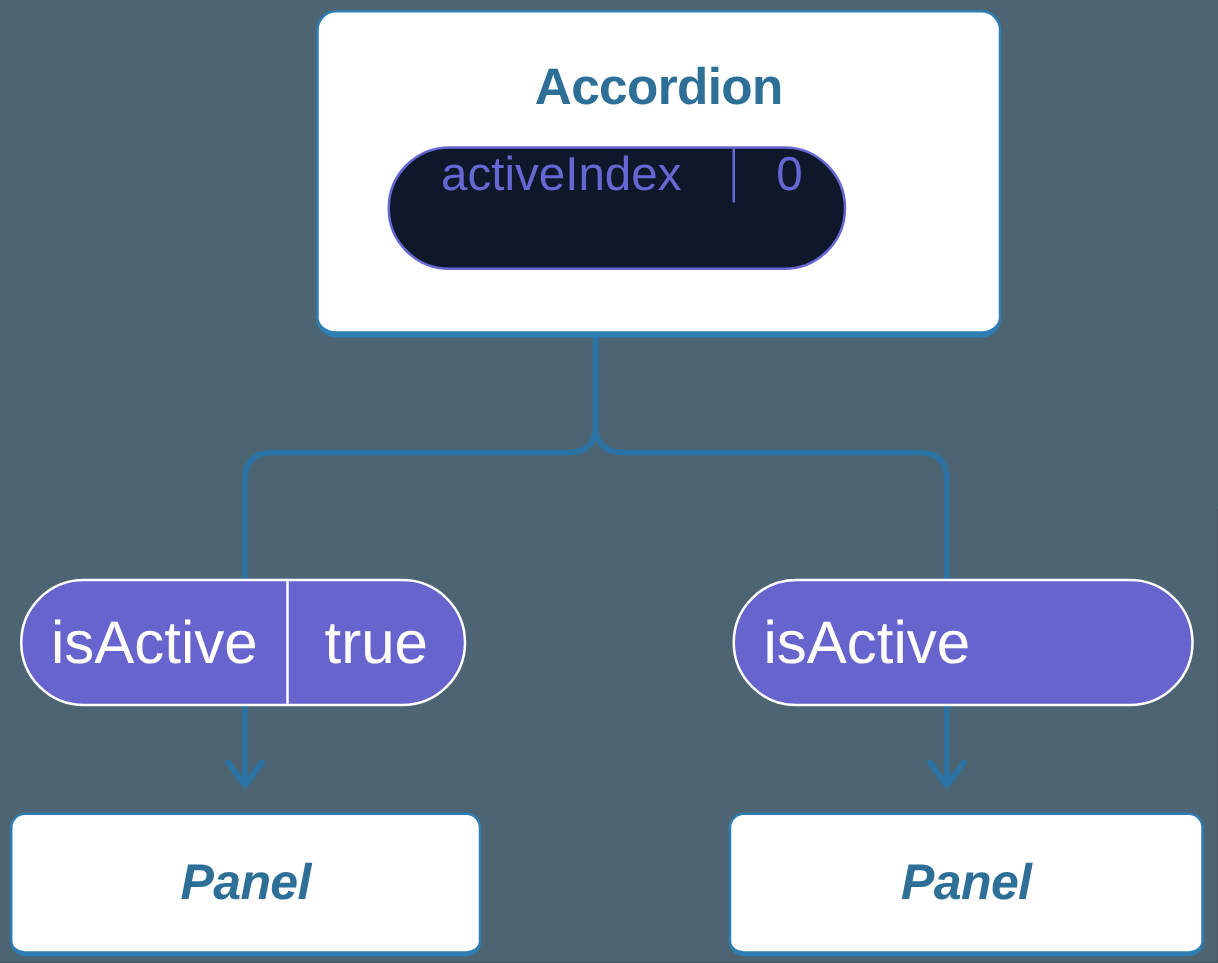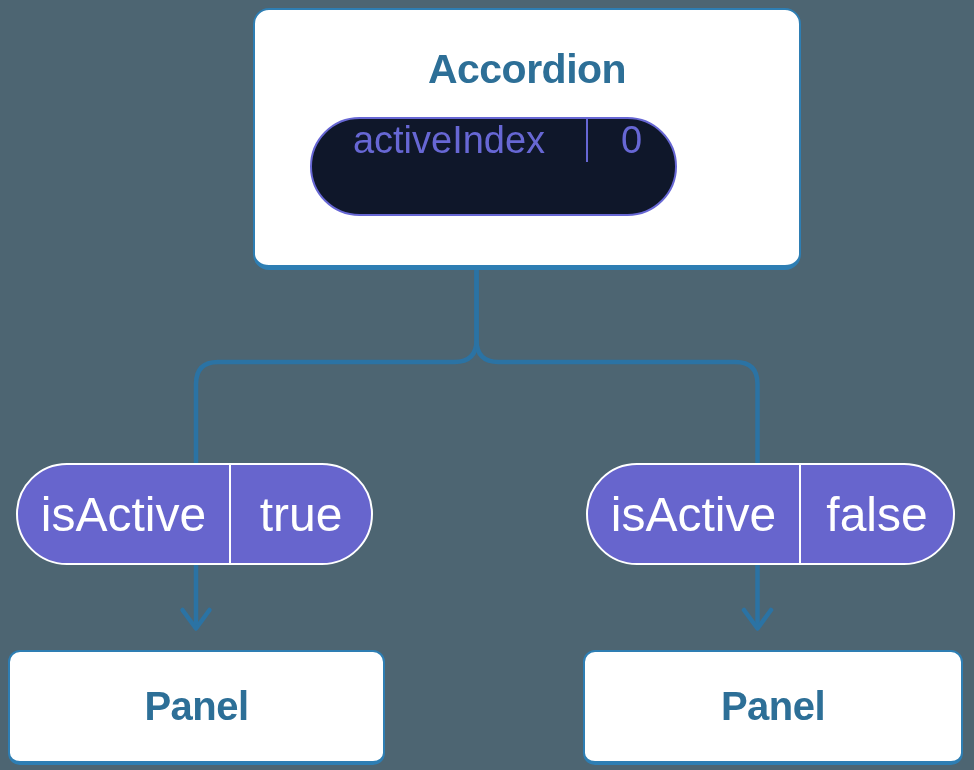--- a/index.html
+++ b/index.html
@@ -124,20 +124,21 @@
     border-bottom-width: 4px;
     border-radius: 12px;
     display: flex;
     align-items: center;
     justify-content: center;
     font-size: 40px;
     font-weight: 600;
     letter-spacing: -0.5px;
     color: var(--heading, #2d6f97);
     z-index: 2;
+    font-style: italic;
   }
   .panel.left  { left: 8px;   width: 377px; }
   .panel.right { left: 583px; width: 380px; }
 </style>
 </head>
 <body>
 
 <div class="stage">
 
   <svg class="connectors" width="974" height="770" viewBox="0 0 974 770" xmlns="http://www.w3.org/2000/svg">
@@ -155,21 +156,20 @@
     </div>
   </div>
 
   <div class="prop-pill left">
     <div class="cell name-cell">isActive</div>
     <div class="cell value-cell">true</div>
   </div>
 
   <div class="prop-pill right">
     <div class="cell name-cell">isActive</div>
-    <div class="cell value-cell">false</div>
   </div>
 
   <div class="panel left">
     <span>Panel</span>
   </div>
   <div class="panel right">
     <span>Panel</span>
   </div>
 
 </div>

